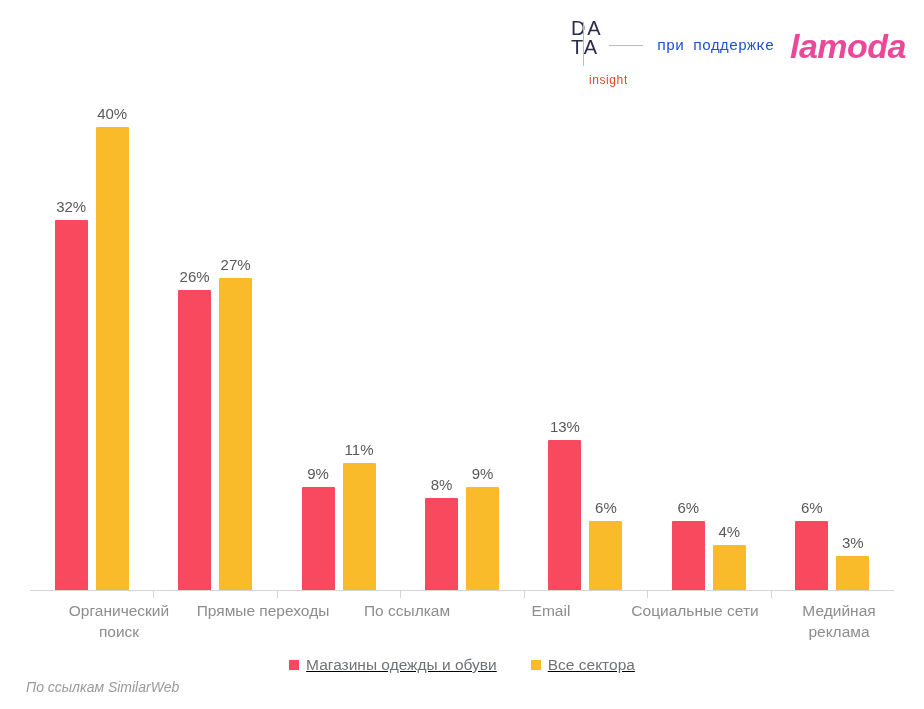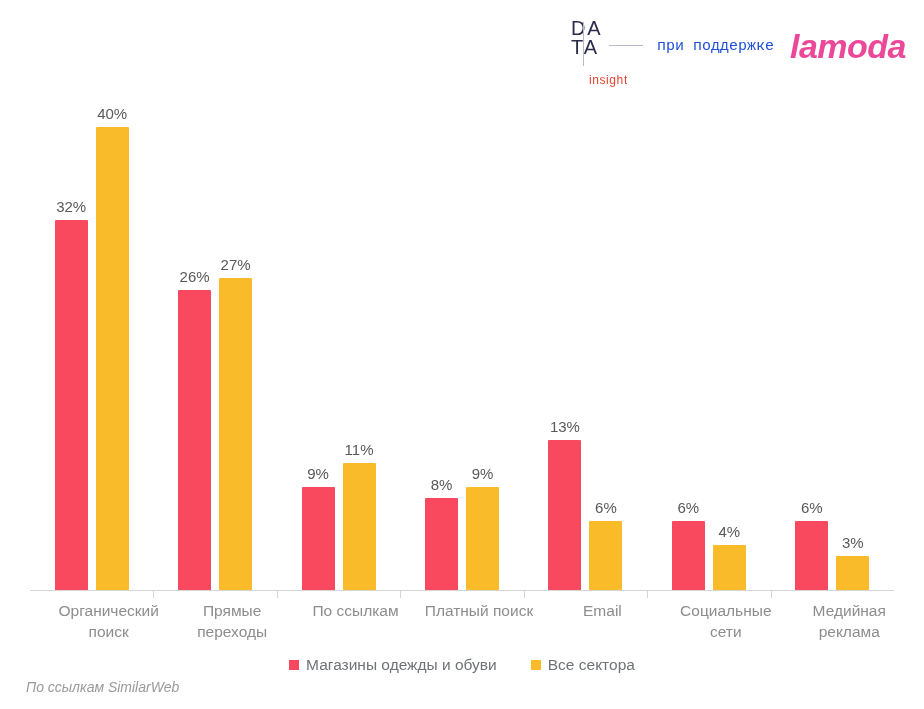--- a/index.html
+++ b/index.html
@@ -167,20 +167,21 @@
   
   .legend {
     position: absolute;
     left: 0;
     top: 656px;
     width: 924px;
     display: flex;
     justify-content: center;
     align-items: center;
     gap: 34px;
+    text-decoration: underline;
   }
   .legend-item {
     display: flex;
     align-items: center;
     gap: 7px;
   }
   .legend-swatch {
     width: 10px;
     height: 10px;
     flex: none;
@@ -294,21 +295,20 @@
         </div>
       </div>
     </div>
   <div class="axis-line"></div>
 </div>
 
 <div class="cat-row" id="cat-row">
     <div class="cat">Органический поиск</div>
     <div class="cat">Прямые переходы</div>
     <div class="cat">По ссылкам</div>
-    <div class="cat">Платный поиск</div>
     <div class="cat">Email</div>
     <div class="cat">Социальные сети</div>
     <div class="cat">Медийная реклама</div>
   </div>
 
 <div class="legend" id="legend">
     <div class="legend-item">
       <span class="legend-swatch series-a"></span>
       <span class="legend-text">Магазины одежды и обуви</span>
     </div>

